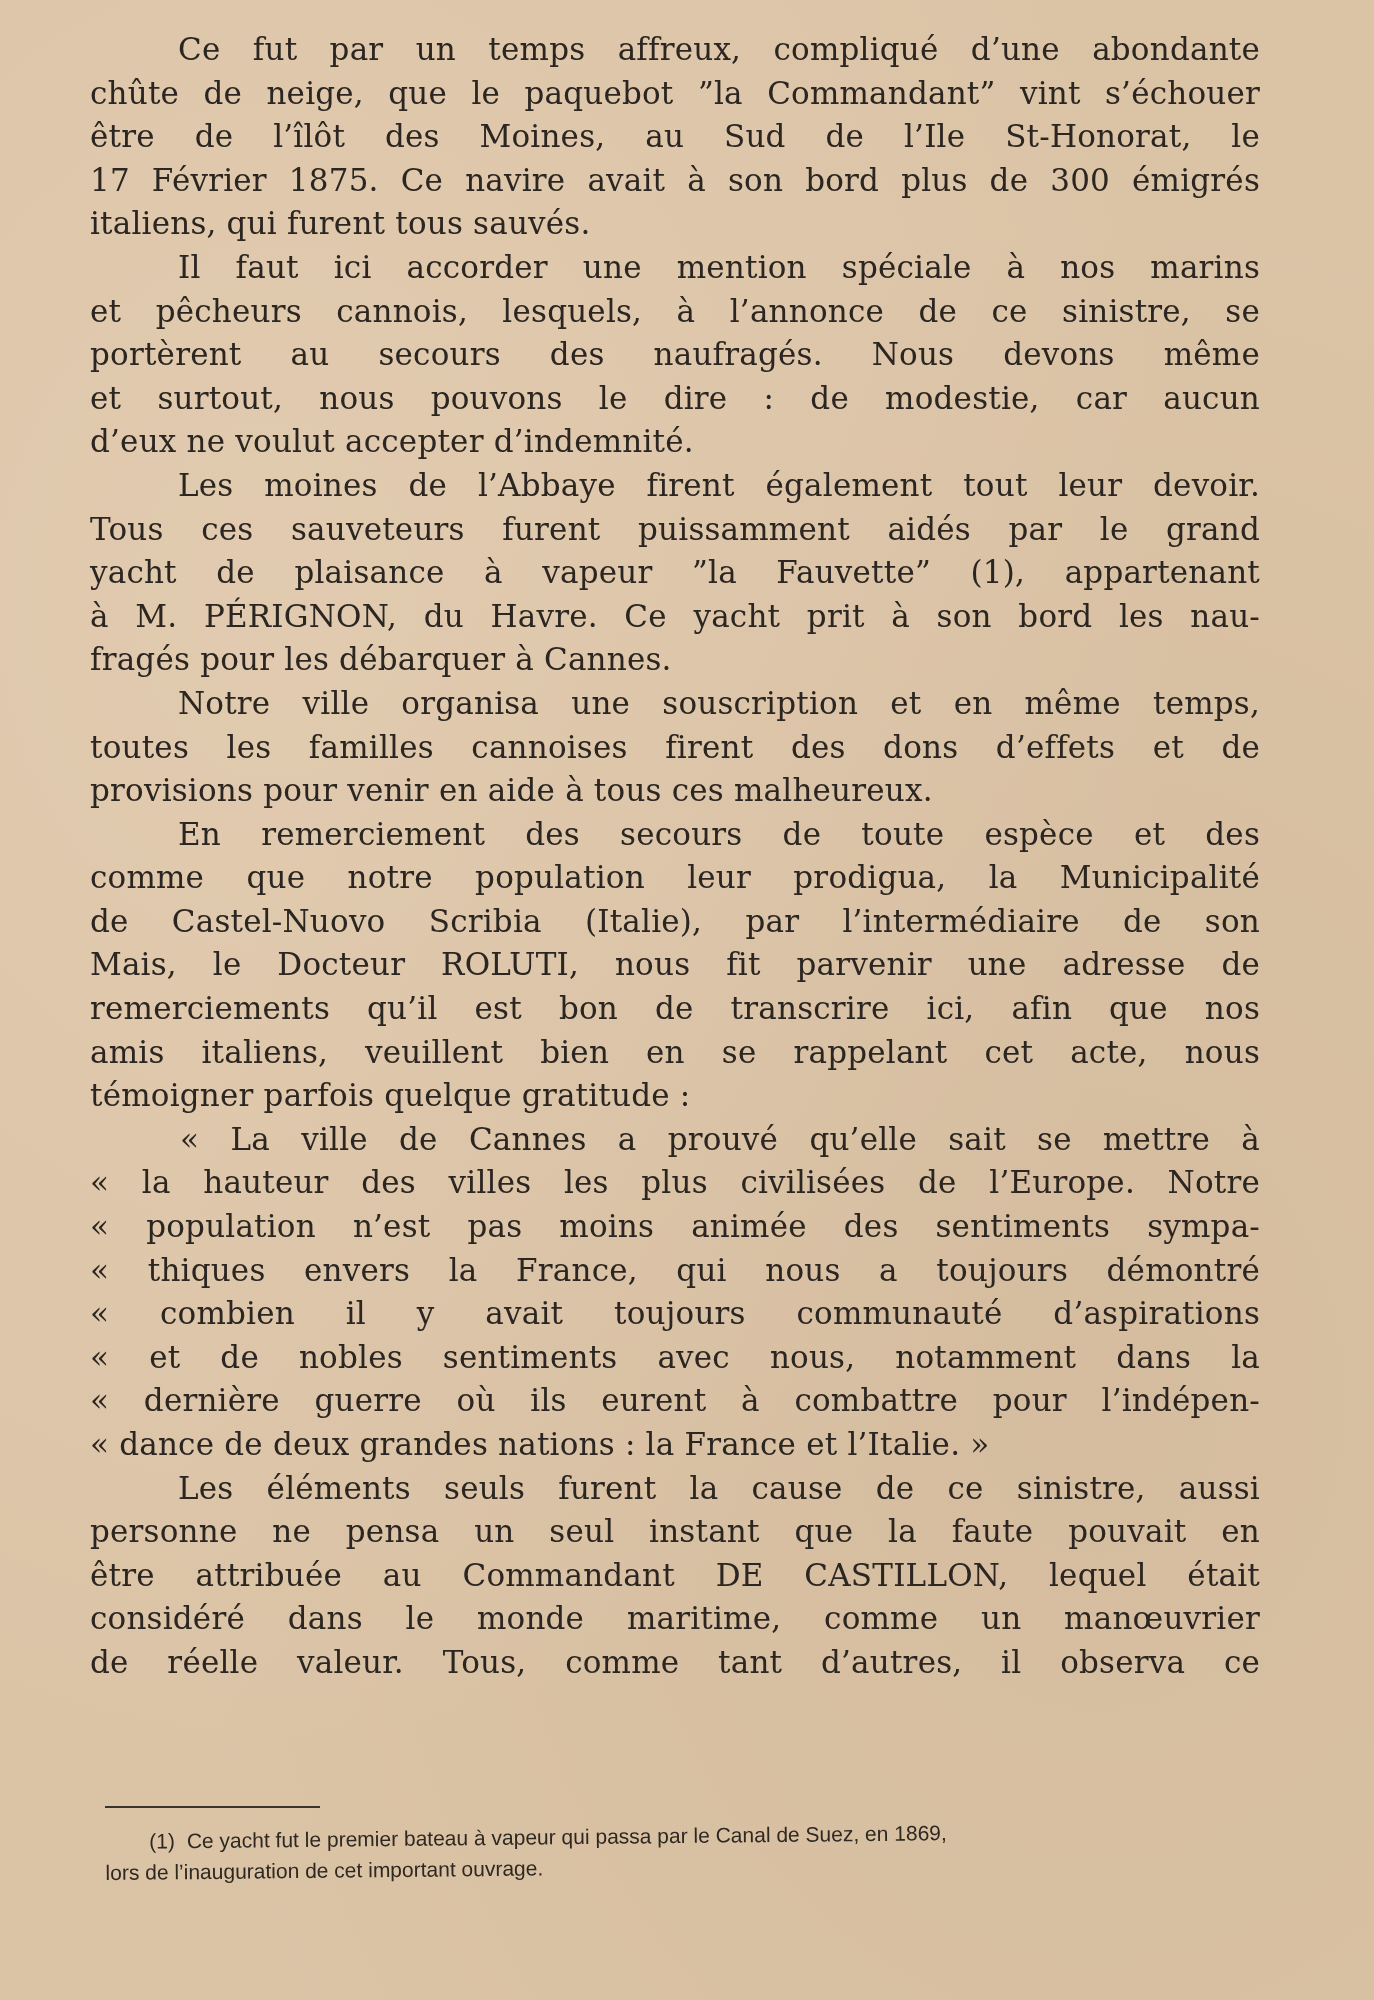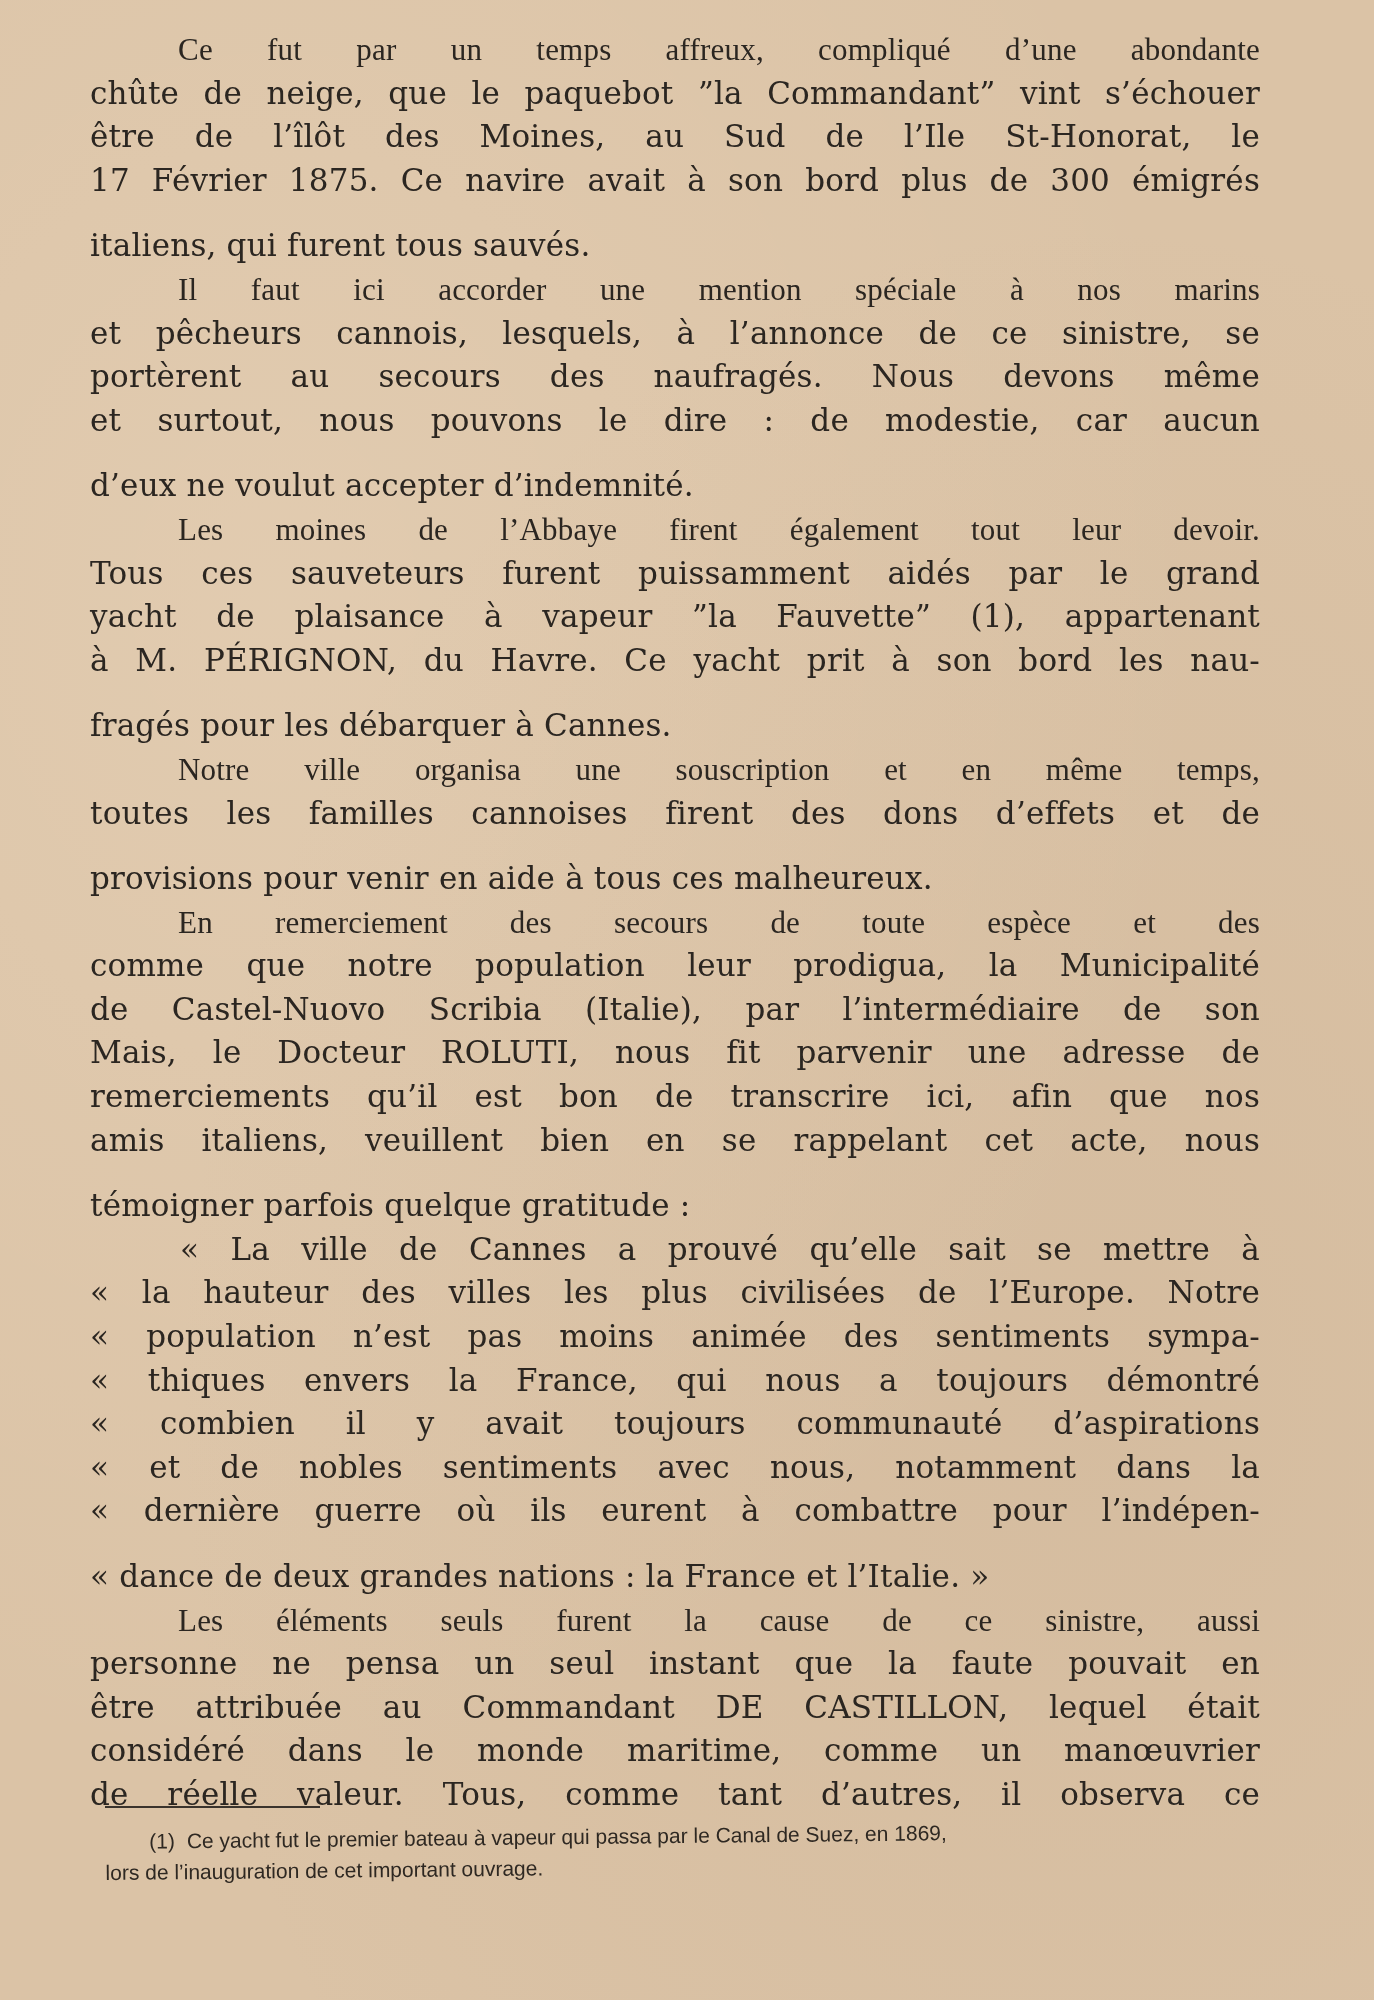--- a/index.html
+++ b/index.html
@@ -12,22 +12,22 @@
     color: #2b2621;
     font-family: "DejaVu Serif", "Liberation Serif", serif;
   }
   .page { position: absolute; left: 0; top: 0; width: 1374px; height: 2000px; }
   .body-text {
     position: absolute; left: 90px; top: 28px; width: 1170px;
     font-size: 31px; line-height: 43.6px;
     letter-spacing: 0.2px;
   }
   .line { display: block; white-space: nowrap; text-align: justify; text-align-last: justify; height: 43.6px; }
-  .line.last { text-align-last: left; margin-top: 22px; }
-  .line.indent { padding-left: 88px; font-family: Liberation Serif, serif; }
+  .line.last { text-align-last: left; }
+  .line.indent { padding-left: 88px; }
   .line.quote-indent { padding-left: 90px; }
   .footnote-rule {
     position: absolute; left: 105px; top: 1806px; width: 215px; height: 0;
     border-top: 2px solid #3a332c;
   }
   .footnote {
     position: absolute; left: 105px; top: 1826px; width: 1175px;
     font-family: "Liberation Sans", sans-serif;
     font-size: 21px; line-height: 31px; color: #2e2822;
     transform: rotate(-0.6deg); transform-origin: left top;

